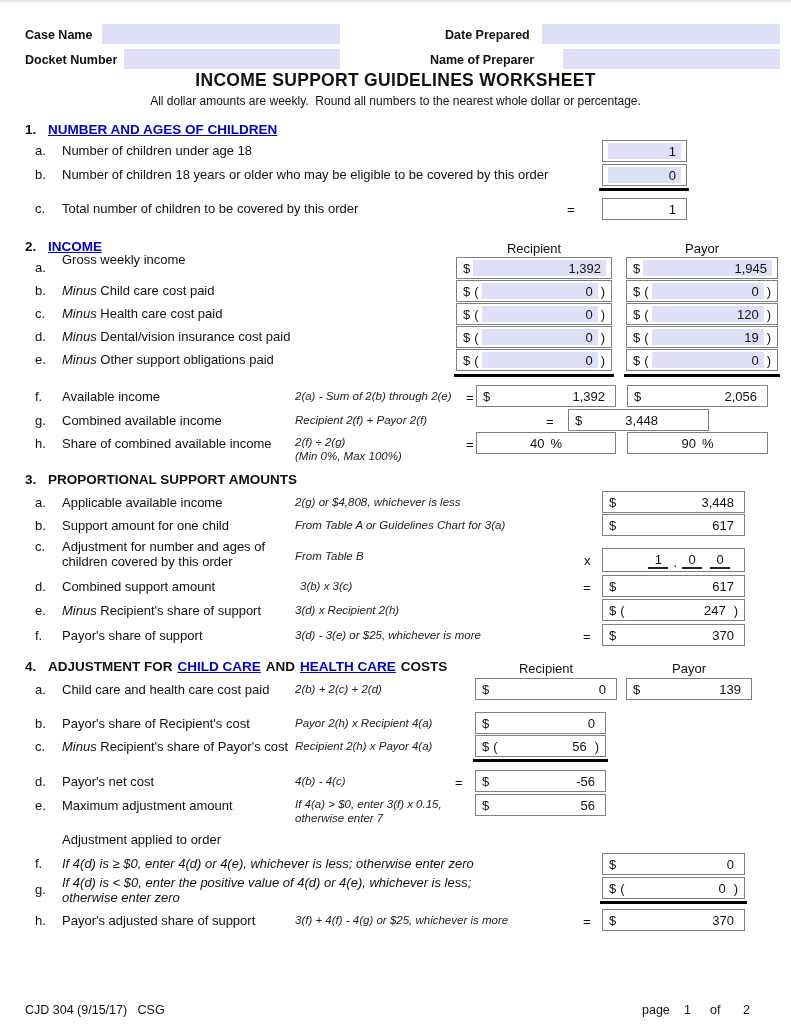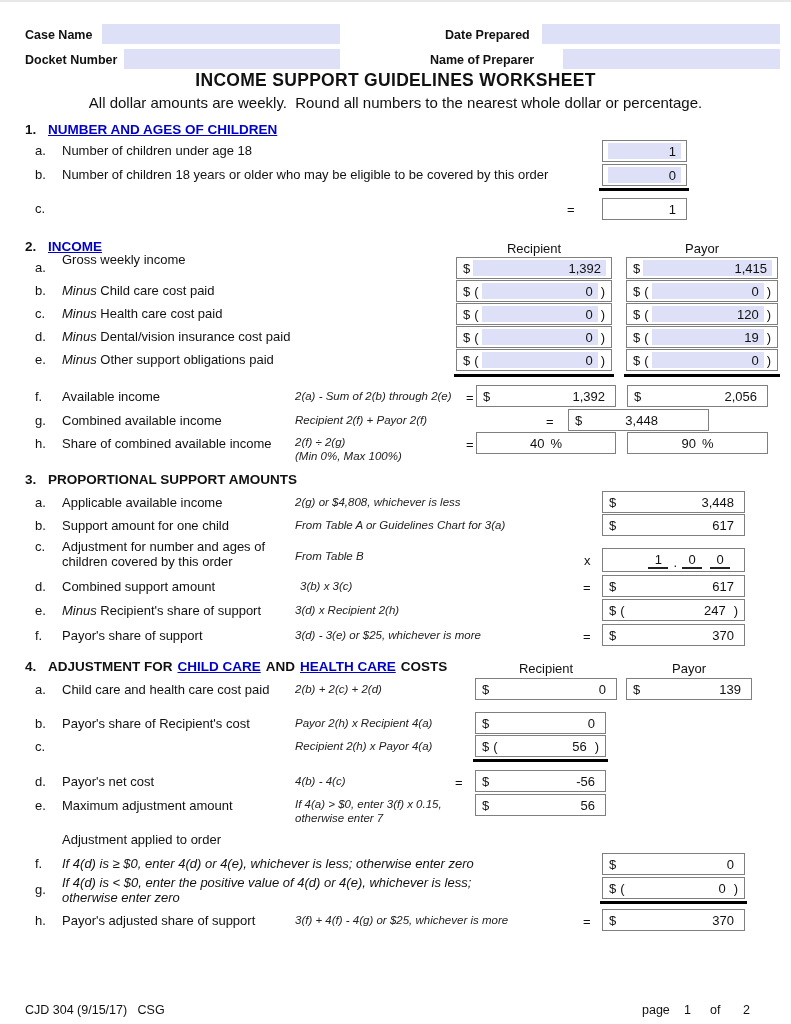--- a/index.html
+++ b/index.html
@@ -9,21 +9,21 @@
     background:#ffffff; color:#111; overflow:hidden;
   }
   .lbl { position:absolute; font-size:13px; white-space:nowrap; }
   .b { font-weight:bold; }
   .i { font-style:italic; }
   .sm { font-size:12.5px; }
   .frm { position:absolute; font-size:11.5px; font-style:italic; white-space:nowrap; color:#222; }
   .link { color:#0000cc; text-decoration:underline; font-weight:bold; cursor:pointer; }
   .sechead { position:absolute; font-size:13.5px; font-weight:bold; white-space:nowrap; }
   .title { position:absolute; width:791px; text-align:center; font-size:17.5px; font-weight:bold; letter-spacing:.3px; }
-  .subtitle { position:absolute; width:791px; text-align:center; font-size:15px; white-space:pre; }
+  .subtitle { position:absolute; width:791px; text-align:center; font-size:12px; white-space:pre; }
   .hinp { position:absolute; height:20px; background:#dde0f6; }
   .mbox {
     position:absolute; height:22px; border:1px solid #7f7f7f; background:#fff;
     display:flex; align-items:center; padding:0 4px; font-size:13px;
   }
   .sym { flex:0 0 auto; padding:0 2px; }
   .inp {
     flex:1 1 auto; align-self:stretch; margin:2px 1px; display:flex;
     align-items:center; justify-content:flex-end; padding-right:5px;
   }
@@ -66,39 +66,40 @@
   </div>
 
   <div class="lbl" style="left:35px;top:165px">b.</div>
   <div class="lbl" style="left:62px;top:165px">Number of children 18 years or older who may be eligible to be covered by this order</div>
   <div class="mbox" style="left:602px;top:162px;width:85px">
     <span class="inp lav">0</span>
   </div>
   <div class="thick" style="left:599px;top:186px;width:90px"></div>
 
   <div class="lbl" style="left:35px;top:199px">c.</div>
+  <div class="lbl" style="left:62px;top:199px">Total number of children to be covered by this order</div>
   <div class="eq" style="left:567px;top:200px">=</div>
   <div class="mbox" style="left:602px;top:196px;width:85px">
     <span class="inp">1</span>
   </div>
 
   <div class="sechead" style="left:25px;top:237px">2.</div>
   <div class="sechead link" style="left:48px;top:237px">INCOME</div>
   <div class="colhead" style="left:456px;top:239px;width:156px">Recipient</div>
   <div class="colhead" style="left:626px;top:239px;width:152px">Payor</div>
 
   <div class="lbl" style="left:35px;top:258px">a.</div>
   <div class="lbl" style="left:62px;top:250px">Gross weekly income</div>
   <div class="mbox" style="left:456px;top:255px;width:156px">
     <span class="sym">$</span>
     <span class="inp lav">1,392</span>
   </div>
   <div class="mbox" style="left:626px;top:255px;width:152px">
     <span class="sym">$</span>
-    <span class="inp lav">1,415</span>
+    <span class="inp lav">1,945</span>
   </div>
 
   <div class="lbl" style="left:35px;top:281px">b.</div>
   <div class="lbl" style="left:62px;top:281px"><span class="i">Minus</span> <span>Child care cost paid</span></div>
   <div class="mbox" style="left:456px;top:278px;width:156px">
     <span class="sym">$</span>
     <span class="sym">(</span>
     <span class="inp lav">0</span>
     <span class="sym">)</span>
   </div>
@@ -276,20 +277,21 @@
 
   <div class="lbl" style="left:35px;top:714px">b.</div>
   <div class="lbl" style="left:62px;top:714px">Payor's share of Recipient's cost</div>
   <div class="frm" style="left:295px;top:715px">Payor 2(h) x Recipient 4(a)</div>
   <div class="mbox" style="left:475px;top:710px;width:131px">
     <span class="sym">$</span>
     <span class="inp">0</span>
   </div>
 
   <div class="lbl" style="left:35px;top:737px">c.</div>
+  <div class="lbl" style="left:62px;top:737px"><span class="i">Minus</span> <span>Recipient's share of Payor's cost</span></div>
   <div class="frm" style="left:295px;top:738px">Recipient 2(h) x Payor 4(a)</div>
   <div class="mbox" style="left:475px;top:733px;width:131px">
     <span class="sym">$</span>
     <span class="sym">(</span>
     <span class="inp">56</span>
     <span class="sym">)</span>
   </div>
   <div class="thick" style="left:473px;top:757px;width:135px"></div>
 
   <div class="lbl" style="left:35px;top:772px">d.</div>

